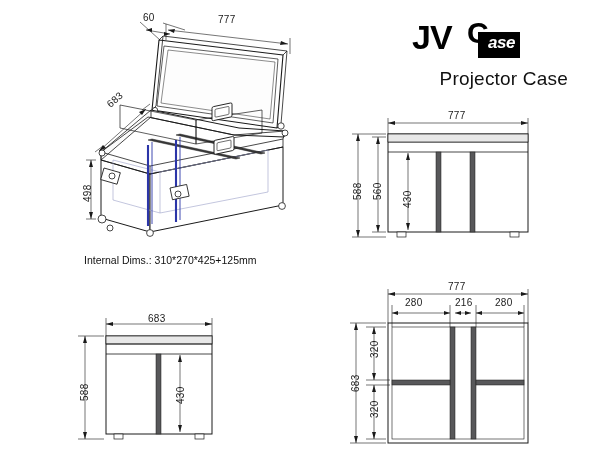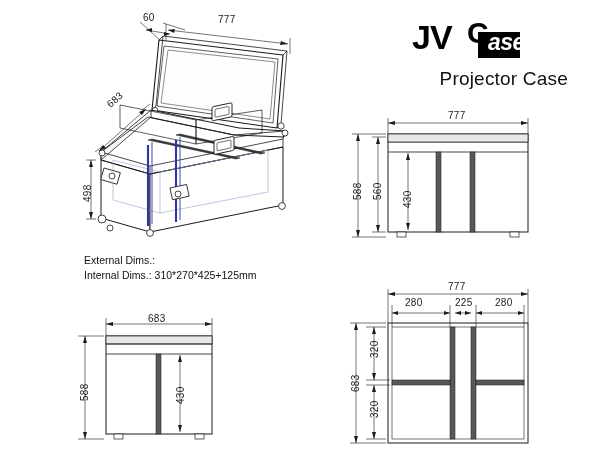--- a/index.html
+++ b/index.html
@@ -15,42 +15,41 @@
   .specblock div{margin:0;padding:0;}
   
   #brand{position:absolute;left:392px;top:16px;width:120px;height:44px;margin-left:20px;}
   #brand .jv{position:absolute;left:0;top:4px;font-size:34px;font-weight:bold;
              font-family:"Liberation Sans",sans-serif;letter-spacing:-1px;
              color:#000;line-height:34px;}
   #brand .cbox{position:absolute;left:66px;top:16px;width:42px;height:26px;
                background:#000;}
   #brand .cchar{position:absolute;left:55px;top:2px;font-size:30px;
                 font-weight:bold;color:#000;line-height:30px;z-index:3;}
-  #brand .ase{position:absolute;left:76px;top:18px;font-size:23px;
+  #brand .ase{position:absolute;left:76px;top:18px;font-size:17px;
               font-style:italic;font-weight:bold;color:#fff;z-index:4;
               line-height:17px;letter-spacing:-.5px;}
   #title{position:absolute;left:388px;top:68px;width:180px;text-align:right;
          font-size:19px;color:#111;letter-spacing:.2px;}
 </style>
 </head>
 <body>
 
 <div id="sheet">
 
   <div id="brand">
     <span class="jv">JV</span>
     <span class="cbox"></span>
     <span class="cchar">C</span>
     <span class="ase">ase</span>
   </div>
 
   <div id="title">Projector Case</div>
 
   <div class="specblock">
-    <div>External Dims.:</div>
     <div>Internal Dims.: 310*270*425+125mm</div>
   </div>
 
   <svg style="position:absolute;left:0;top:0;" width="330" height="250">
     <g fill="none" stroke="#1a1a1a" stroke-width="0.8" stroke-linejoin="round">
 
       <g>
         <polygon points="159,40 283,55 277,128 152,110" fill="#ffffff" stroke="#1a1a1a" stroke-width="1.1"></polygon>
         <polygon points="164,46 278,59 273,123 157,106" fill="#ffffff" stroke="#1a1a1a" stroke-width="0.7"></polygon>
         <polygon points="168,50 275,62 270,119 161,103" fill="#fdfdfd" stroke="#1a1a1a" stroke-width="0.5"></polygon>
@@ -318,19 +317,19 @@
         <path d="M34,44 l-2,7 l4,0 z" fill="#1a1a1a" stroke="none"></path>
         <path d="M34,97 l-2,-7 l4,0 z" fill="#1a1a1a" stroke="none"></path>
         <path d="M34,102 l-2,7 l4,0 z" fill="#1a1a1a" stroke="none"></path>
         <path d="M34,156 l-2,-7 l4,0 z" fill="#1a1a1a" stroke="none"></path>
       </g>
     </g>
   </svg>
 
   <div class="dimtxt" style="left:448px;top:281px;">777</div>
   <div class="dimtxt" style="left:405px;top:297px;">280</div>
-  <div class="dimtxt" style="left:455px;top:297px;">225</div>
+  <div class="dimtxt" style="left:455px;top:297px;">216</div>
   <div class="dimtxt" style="left:495px;top:297px;">280</div>
   <div class="dimtxt vert" style="left:350px;top:392px;">683</div>
   <div class="dimtxt vert" style="left:369px;top:358px;">320</div>
   <div class="dimtxt vert" style="left:369px;top:418px;">320</div>
 
 </div>
 
 </body></html>

